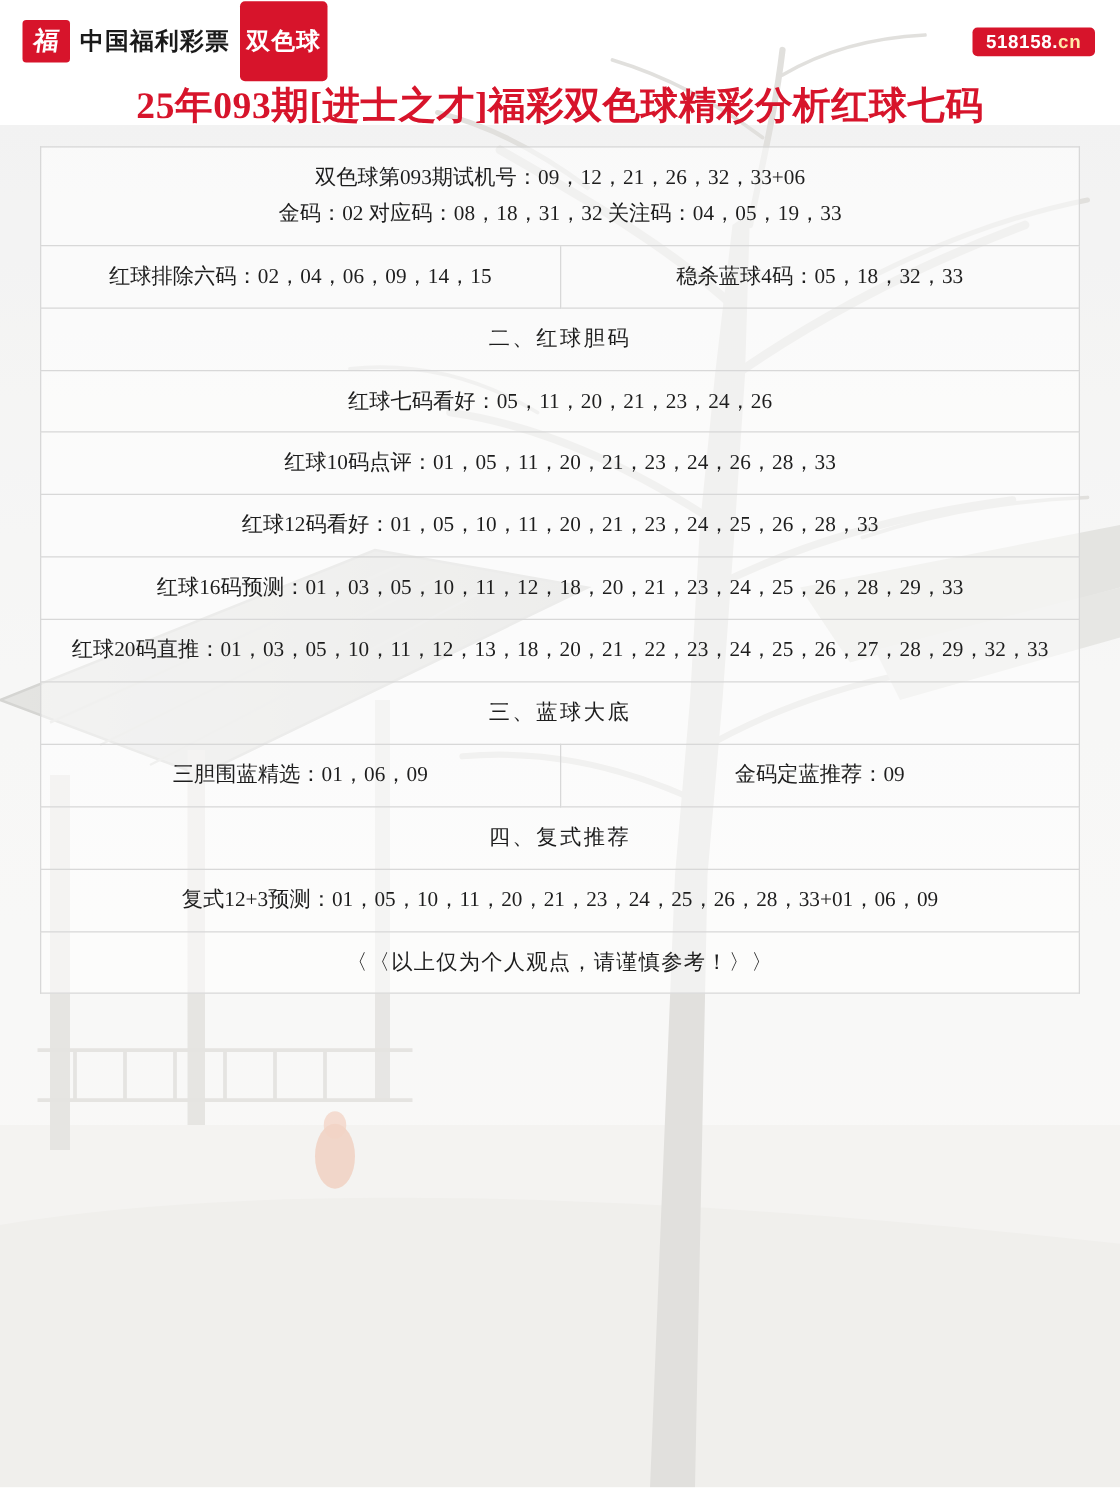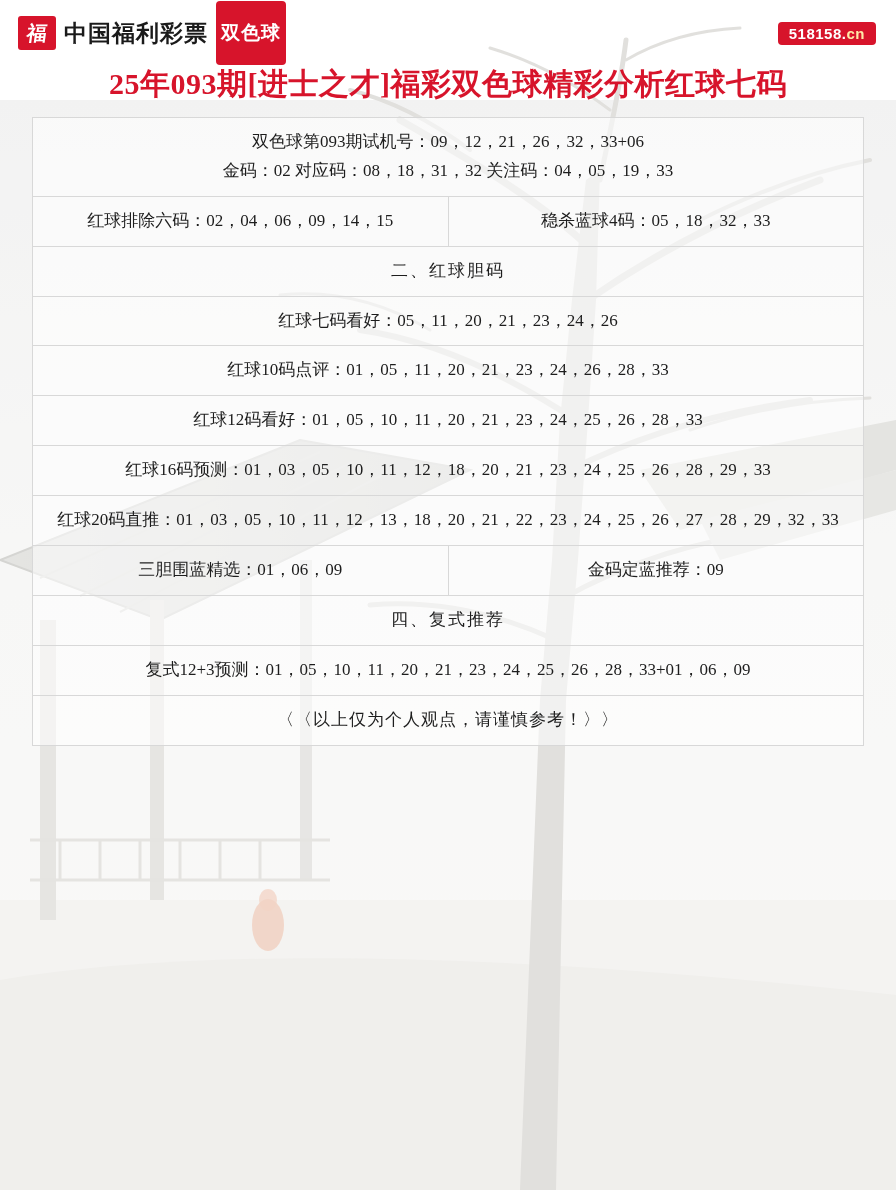--- a/index.html
+++ b/index.html
@@ -61,21 +61,21 @@
   .brand-logo .glyph {
     color: #ffffff;
     font-size: 20px;
     font-family: "Liberation Serif", serif;
     font-weight: bold;
     line-height: 1;
     transform: skewX(-8deg);
   }
   .brand-cn {
     font-family: Liberation Serif, serif;
-    font-size: 23px;
+    font-size: 19px;
     color: #1a1a1a;
     font-weight: bold;
     letter-spacing: 1px;
   }
   .brand-ball {
     font-family: "Liberation Sans", sans-serif;
     font-size: 19px;
     font-weight: bold;
     color: #ffffff;
     background: #d7142b;
@@ -250,20 +250,23 @@
       <tr>
         <td colspan="2">红球12码看好：01，05，10，11，20，21，23，24，25，26，28，33</td>
       </tr>
       <tr>
         <td colspan="2">红球16码预测：01，03，05，10，11，12，18，20，21，23，24，25，26，28，29，33</td>
       </tr>
       <tr>
         <td colspan="2">红球20码直推：01，03，05，10，11，12，13，18，20，21，22，23，24，25，26，27，28，29，32，33</td>
       </tr>
       <tr>
+        <td class="section" colspan="2">三、蓝球大底</td>
+      </tr>
+      <tr>
         <td>三胆围蓝精选：01，06，09</td>
         <td>金码定蓝推荐：09</td>
       </tr>
       <tr>
         <td class="section" colspan="2">四、复式推荐</td>
       </tr>
       <tr>
         <td colspan="2">复式12+3预测：01，05，10，11，20，21，23，24，25，26，28，33+01，06，09</td>
       </tr>
       <tr>

